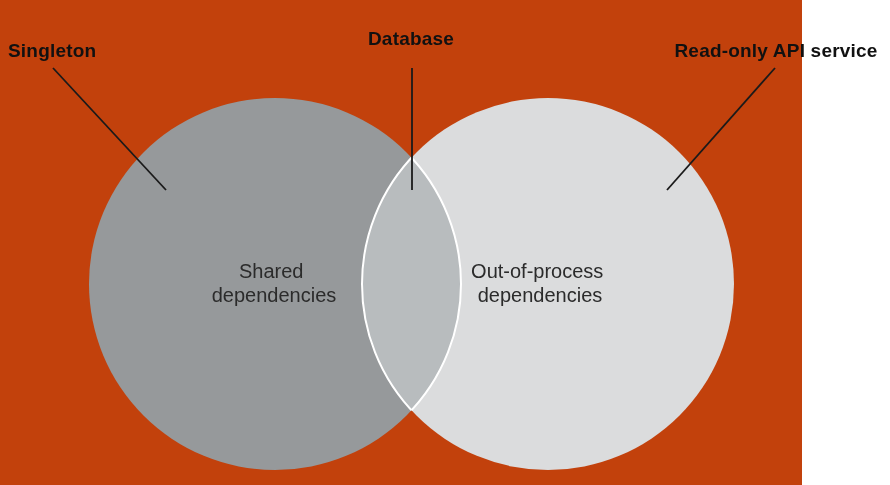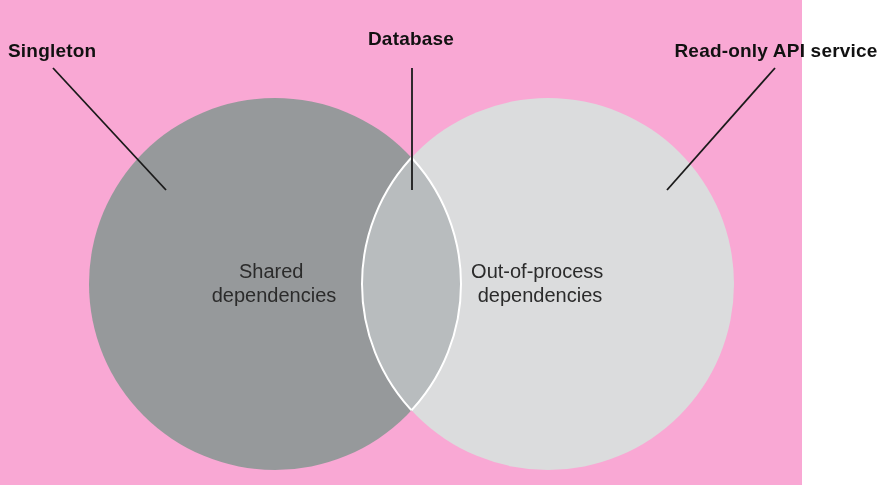--- a/index.html
+++ b/index.html
@@ -8,21 +8,21 @@
     width: 890px;
     height: 485px;
     background: #ffffff;
     overflow: hidden;
     font-family: "Liberation Sans", sans-serif;
   }
   .stage {
     position: relative;
     width: 802px;
     height: 485px;
-    background: #f9a8d4;
+    background: #c2410c;
   }
   svg { display: block; }
   .inner-label {
     font-family: "Liberation Sans", sans-serif;
     font-size: 20px;
     font-weight: 400;
     text-anchor: middle;
   }
   .callout-label {
     font-family: "Liberation Sans", sans-serif;

